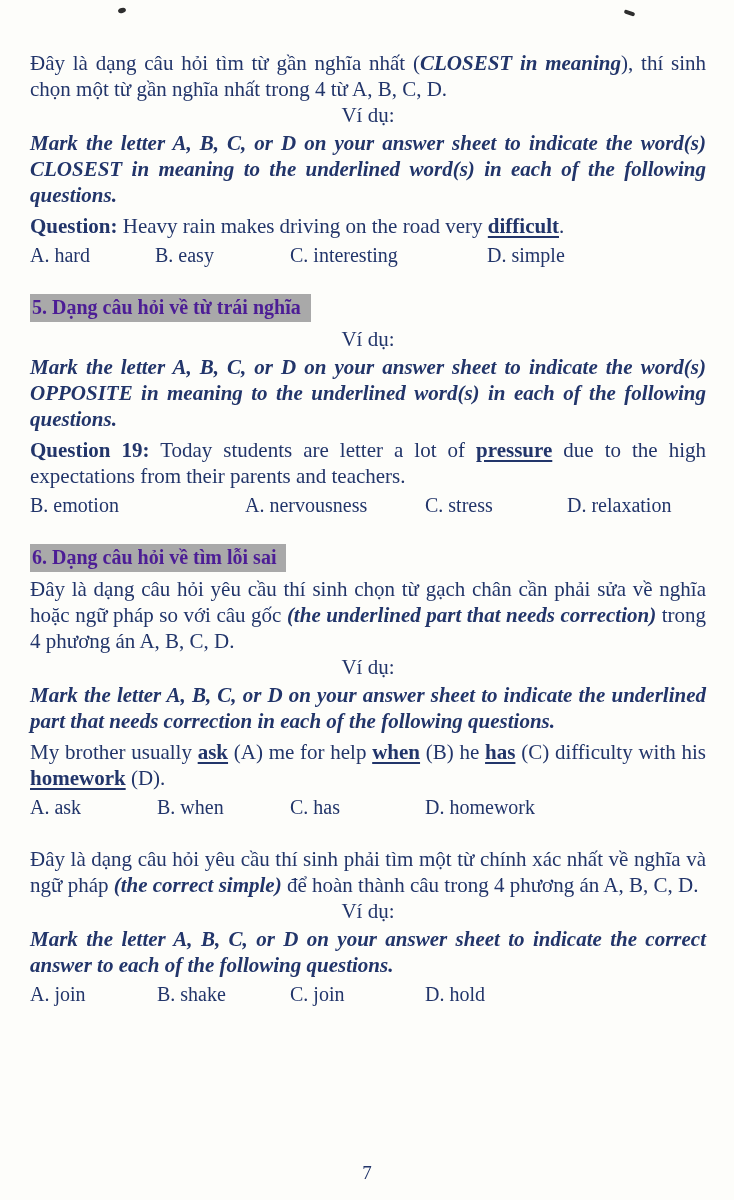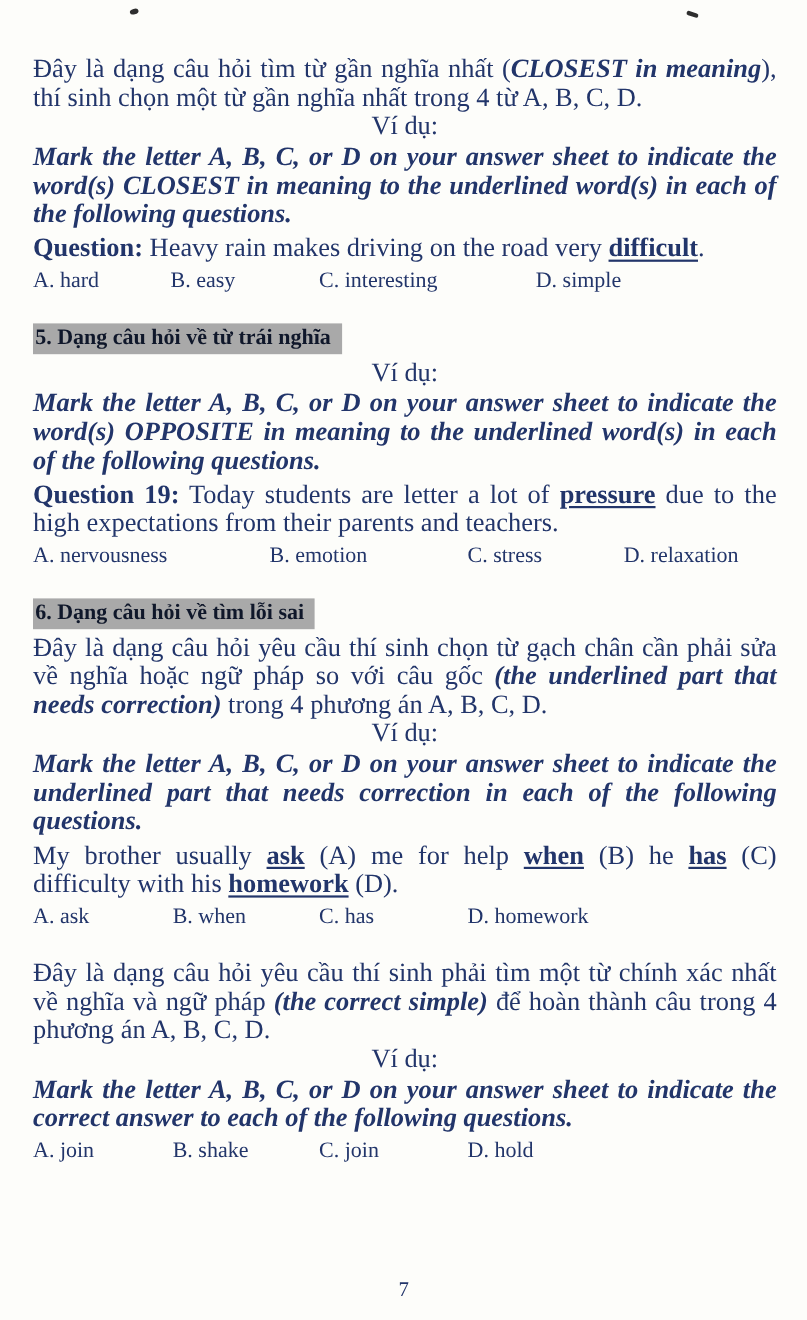--- a/index.html
+++ b/index.html
@@ -7,35 +7,35 @@
     width:734px;height:1200px;
     background:#fdfdfa;
     font-family:"Liberation Serif", serif;
     color:#22356a;
     position:relative;
     overflow:hidden;
   }
   .content{padding:50px 28px 0 30px;}
   p{margin:0;}
   .para{
-    font-size:24px;
+    font-size:21px;
     line-height:26px;
     text-align:justify;
   }
   .vidu{text-align:center;}
   .direction{font-weight:700;font-style:italic;margin-top:2px;}
   .question{margin-top:5px;}
   .heading-row{margin-bottom:4px;}
   .heading{
     display:inline-block;
     font-weight:700;
     font-size:20px;
     line-height:25px;
     background:#a9a9a9;
-    color:#0f172a;
+    color:#4c1d95;
     padding:1px 10px 2px 2px;
   }
   .sec{margin-top:26px;}
   .sec:first-child{margin-top:0;}
   .opts{
     display:flex;
     font-size:20px;
     line-height:26px;
     margin-top:3px;
   }
@@ -89,22 +89,22 @@
   </section>
 
   <section class="sec">
     <div class="heading-row">
       <span class="heading">5. Dạng câu hỏi về từ trái nghĩa</span>
     </div>
     <p class="para vidu">Ví dụ:</p>
     <p class="para direction">Mark the letter A, B, C, or D on your answer sheet to indicate the word(s) OPPOSITE in meaning to the underlined word(s) in each of the following questions.</p>
     <p class="para question"><span class="st-b">Question 19:</span><span> Today students are letter a lot of </span><span class="st-b st-u">pressure</span><span> due to the high expectations from their parents and teachers.</span></p>
     <div class="opts opts5">
+      <span>B. emotion</span>
       <span>A. nervousness</span>
-      <span>B. emotion</span>
       <span>C. stress</span>
       <span>D. relaxation</span>
     </div>
   </section>
 
   <section class="sec">
     <div class="heading-row">
       <span class="heading">6. Dạng câu hỏi về tìm lỗi sai</span>
     </div>
     <p class="para"><span>Đây là dạng câu hỏi yêu cầu thí sinh chọn từ gạch chân cần phải sửa về nghĩa hoặc ngữ pháp so với câu gốc </span><span class="st-b st-i">(the underlined part that needs correction)</span><span> trong 4 phương án A, B, C, D.</span></p>

